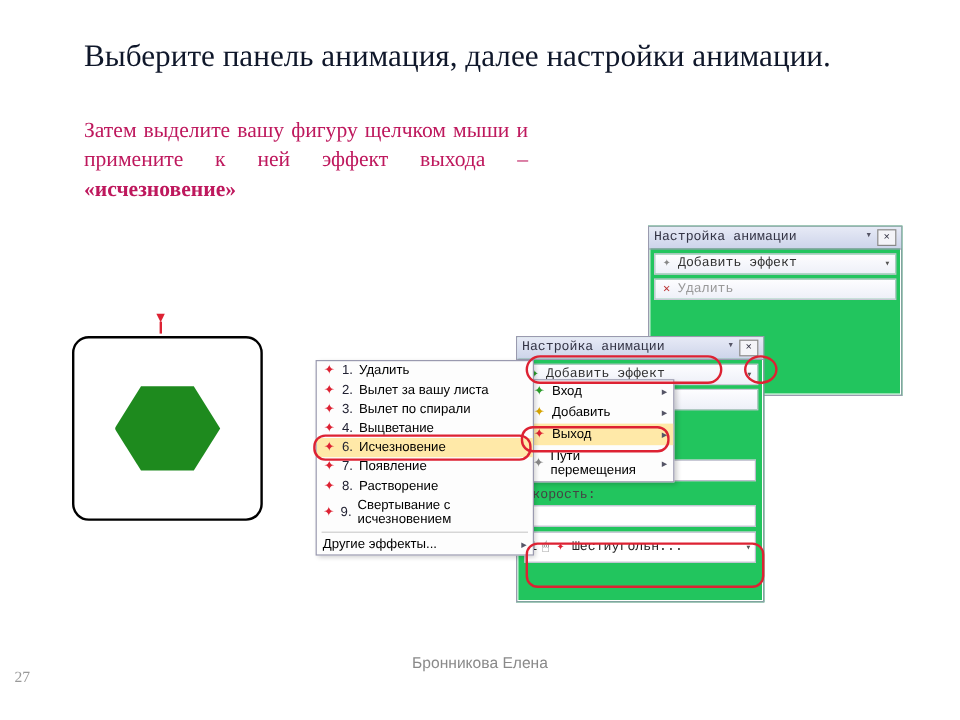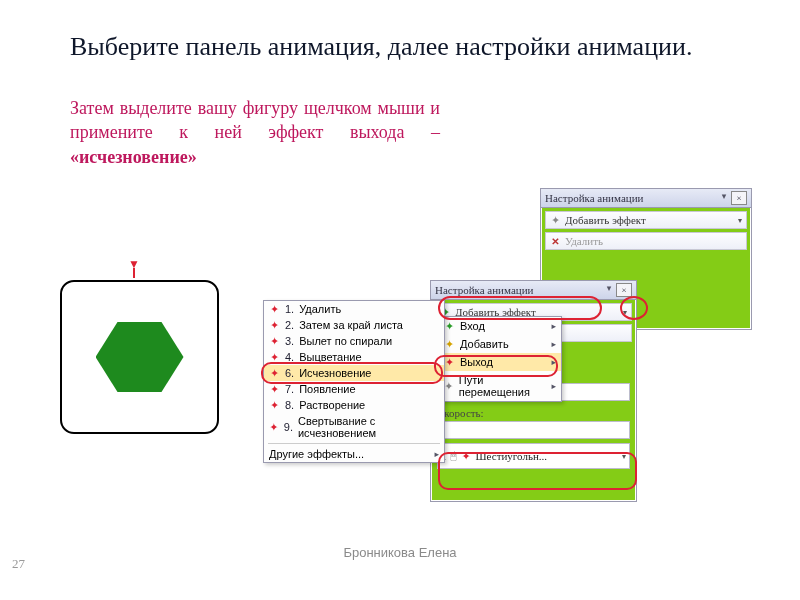--- a/index.html
+++ b/index.html
@@ -77,23 +77,23 @@
     flex-direction: column;
     align-items: center;
     color: #d23;
   }
   .red-arrow .shaft { width: 0; height: 10px; border-left: 2px dashed #d23; }
   .red-arrow .head { font-size: 12px; line-height: 8px; }
 
   
   .pane {
     position: absolute;
-    background: #84cc16;
+    background: #22c55e;
     border: 1px solid #9a9aaf;
-    font-family: Liberation Serif, serif;
+    font-family: Liberation Mono, monospace;
     font-size: 11px;
     color: #222;
     box-shadow: 0 0 0 1px #fff inset;
   }
   .pane .titlebar {
     background: linear-gradient(#e7eaf6,#cdd4ea);
     border-bottom: 1px solid #9a9aaf;
     padding: 2px 4px;
     display: flex; align-items: center; justify-content: space-between;
     font-size: 11px;
@@ -285,21 +285,21 @@
 
 <div class="submenu" id="sm">
     <div class="item">
       <span class="star red">✦</span>
       <span class="num">1.</span>
       <span>Удалить</span>
     </div>
     <div class="item">
       <span class="star red">✦</span>
       <span class="num">2.</span>
-      <span>Затем за край листа</span>
+      <span>Вылет за вашу листа</span>
     </div>
     <div class="item">
       <span class="star red">✦</span>
       <span class="num">3.</span>
       <span>Вылет по спирали</span>
     </div>
     <div class="item">
       <span class="star red">✦</span>
       <span class="num">4.</span>
       <span>Выцветание</span>

